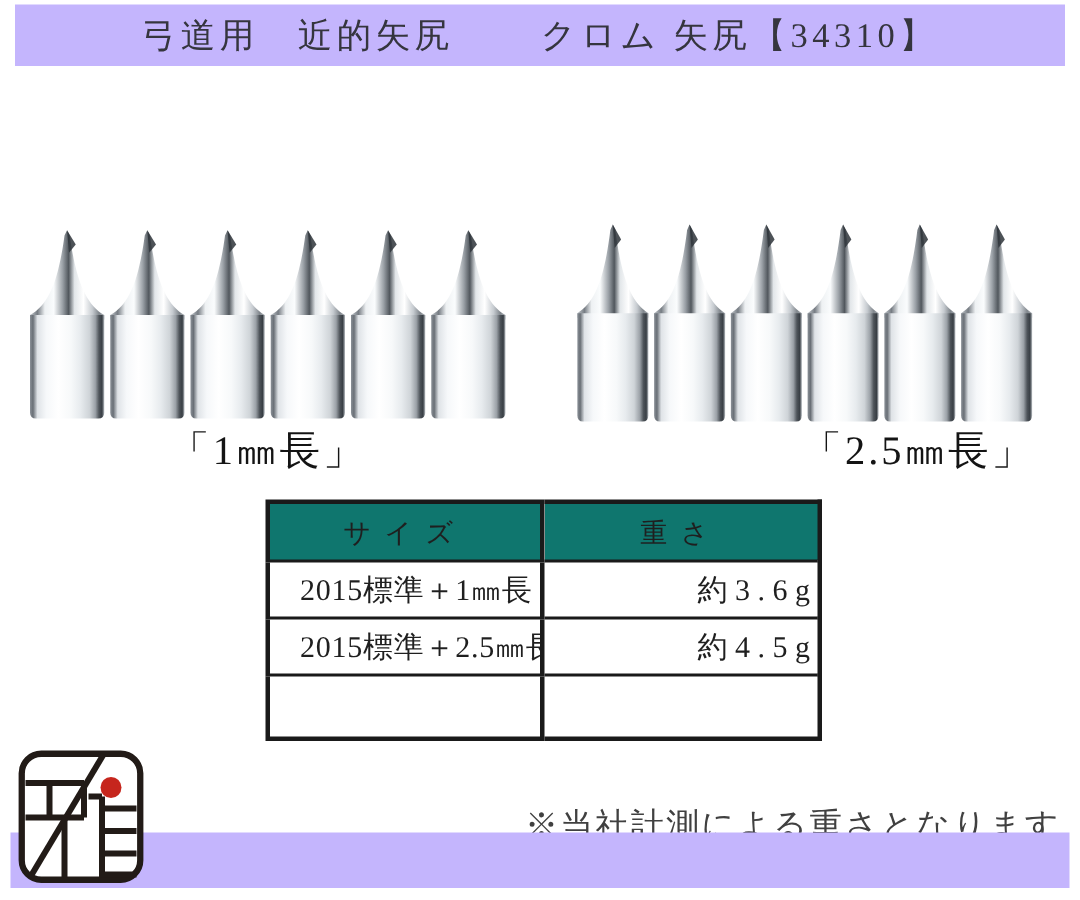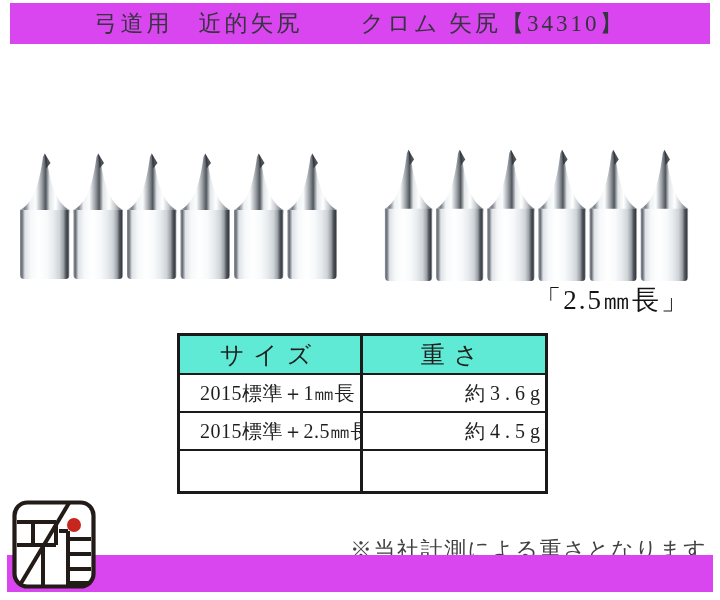--- a/index.html
+++ b/index.html
@@ -1,20 +1,20 @@
 <!DOCTYPE html>
 <html><head>
 <meta charset="utf-8">
 <style>
   html,body{margin:0;padding:0;background:#ffffff;}
   .page{
     position:relative;width:720px;height:600px;background:#ffffff;overflow:hidden;
     font-family:"Liberation Serif","DejaVu Serif",serif;color:#1c1c1c;
   }
-  .bar{position:absolute;background:#d946ef;}
+  .bar{position:absolute;background:#c4b5fd;}
   .header-bar{left:10px;top:3px;width:700px;height:41px;
     display:flex;align-items:center;justify-content:center;gap:58px;}
   .header-bar span{font-size:23px;letter-spacing:3px;color:#35353e;white-space:nowrap;}
   .footer-bar{left:7px;top:555px;width:706px;height:37px;}
 
   .tips{position:absolute;display:block;}
   .tips-left{left:18px;top:150px;}
   .tips-right{left:383px;top:146px;}
 
   .photo-label{position:absolute;text-align:center;font-size:27px;letter-spacing:2px;color:#141414;}
@@ -28,21 +28,21 @@
   }
   table.spec col.c1{width:183px;}
   table.spec col.c2{width:185px;}
   table.spec th,table.spec td{
     border:2px solid #1a1a1a;padding:0;vertical-align:middle;
     font-weight:normal;color:#1f1f1f;overflow:hidden;white-space:nowrap;
   }
   table.spec{border:3px solid #1a1a1a;}
   table.spec th,table.spec td{border-left-width:3px;}
   table.spec tr.head th{
-    background:#5eead4;height:37px;font-size:24px;letter-spacing:9px;text-align:center;
+    background:#0f766e;height:37px;font-size:18px;letter-spacing:9px;text-align:center;
   }
   table.spec td{height:36px;font-size:20px;}
   table.spec td.size-cell{text-align:left;padding-left:20px;letter-spacing:0.5px;}
   table.spec td.weight-cell{text-align:right;letter-spacing:5px;}
   table.spec tr.empty td{height:40px;}
 
   .note{
     position:absolute;left:350px;top:503px;font-size:22px;letter-spacing:1.5px;color:#404040;
     white-space:nowrap;
     margin-top:32px;
@@ -107,20 +107,21 @@
 
   <svg class="tips tips-right" width="307" height="136" viewBox="0 0 321 130" preserveAspectRatio="none">
     <use href="#tip" x="0"></use>
       <use href="#tip" x="53.5"></use>
       <use href="#tip" x="107"></use>
     <use href="#tip" x="160.5"></use>
       <use href="#tip" x="214"></use>
       <use href="#tip" x="267.5"></use>
   </svg>
 
+  <div class="photo-label label-left">「1㎜長」</div>
   <div class="photo-label label-right">「2.5㎜長」</div>
 
   <table class="spec">
     <colgroup>
         <col class="c1">
         <col class="c2">
       </colgroup>
     <tbody>
       <tr class="head">
         <th>サイズ</th>

